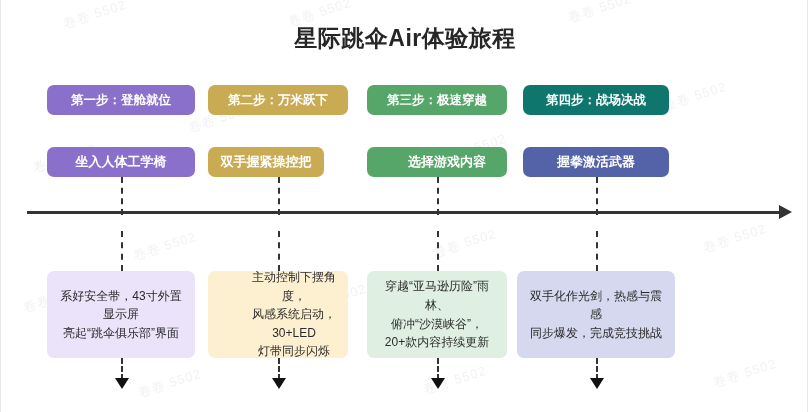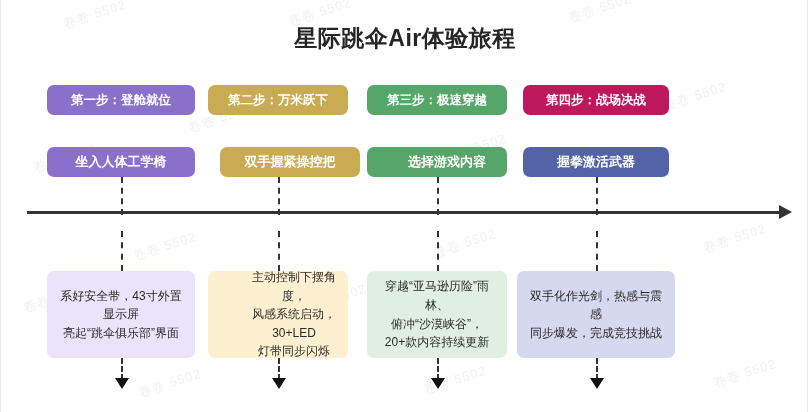--- a/index.html
+++ b/index.html
@@ -159,24 +159,24 @@
   <div class="wm" style="left:595px; top:298px;">卷卷 5502</div>
   <div class="wm" style="left:135px; top:385px;">卷卷 5502</div>
   <div class="wm" style="left:420px; top:382px;">卷卷 5502</div>
   <div class="wm" style="left:710px; top:375px;">卷卷 5502</div>
 
   <div id="title">星际跳伞Air体验旅程</div>
 
   <div class="pill step-pill" style="left:46px;  width:148px; background:#8a6fcb;">第一步：登舱就位</div>
   <div class="pill step-pill" style="left:366px; width:140px; background:#55a668;">第三步：极速穿越</div>
   <div class="pill step-pill" style="left:207px; width:140px; background:#c9ab54;">第二步：万米跃下</div>
-  <div class="pill step-pill" style="left:522px; width:146px; background:#be185d;">第四步：战场决战</div>
+  <div class="pill step-pill" style="left:522px; width:146px; background:#0f766e;">第四步：战场决战</div>
 
   <div class="pill action-pill" style="left:46px;  width:148px; background:#8a6fcb;">坐入人体工学椅</div>
-  <div class="pill action-pill" style="left:207px; width:140px; background:#c9ab54;margin-left:12px;">双手握紧操控把</div>
+  <div class="pill action-pill" style="left:207px; width:116px; background:#c9ab54;">双手握紧操控把</div>
   <div class="pill action-pill" style="left:366px; width:140px; background:#55a668;padding-left:20px;">选择游戏内容</div>
   <div class="pill action-pill" style="left:522px; width:146px; background:#5463a8;">握拳激活武器</div>
 
   <div class="connector conn-upper" style="left:120px;"></div>
   <div class="connector conn-upper" style="left:277px;"></div>
   <div class="connector conn-upper" style="left:436px;"></div>
   <div class="connector conn-upper" style="left:595px;"></div>
 
   <div id="timeline-line"></div>
   <div id="timeline-arrowhead"></div>

